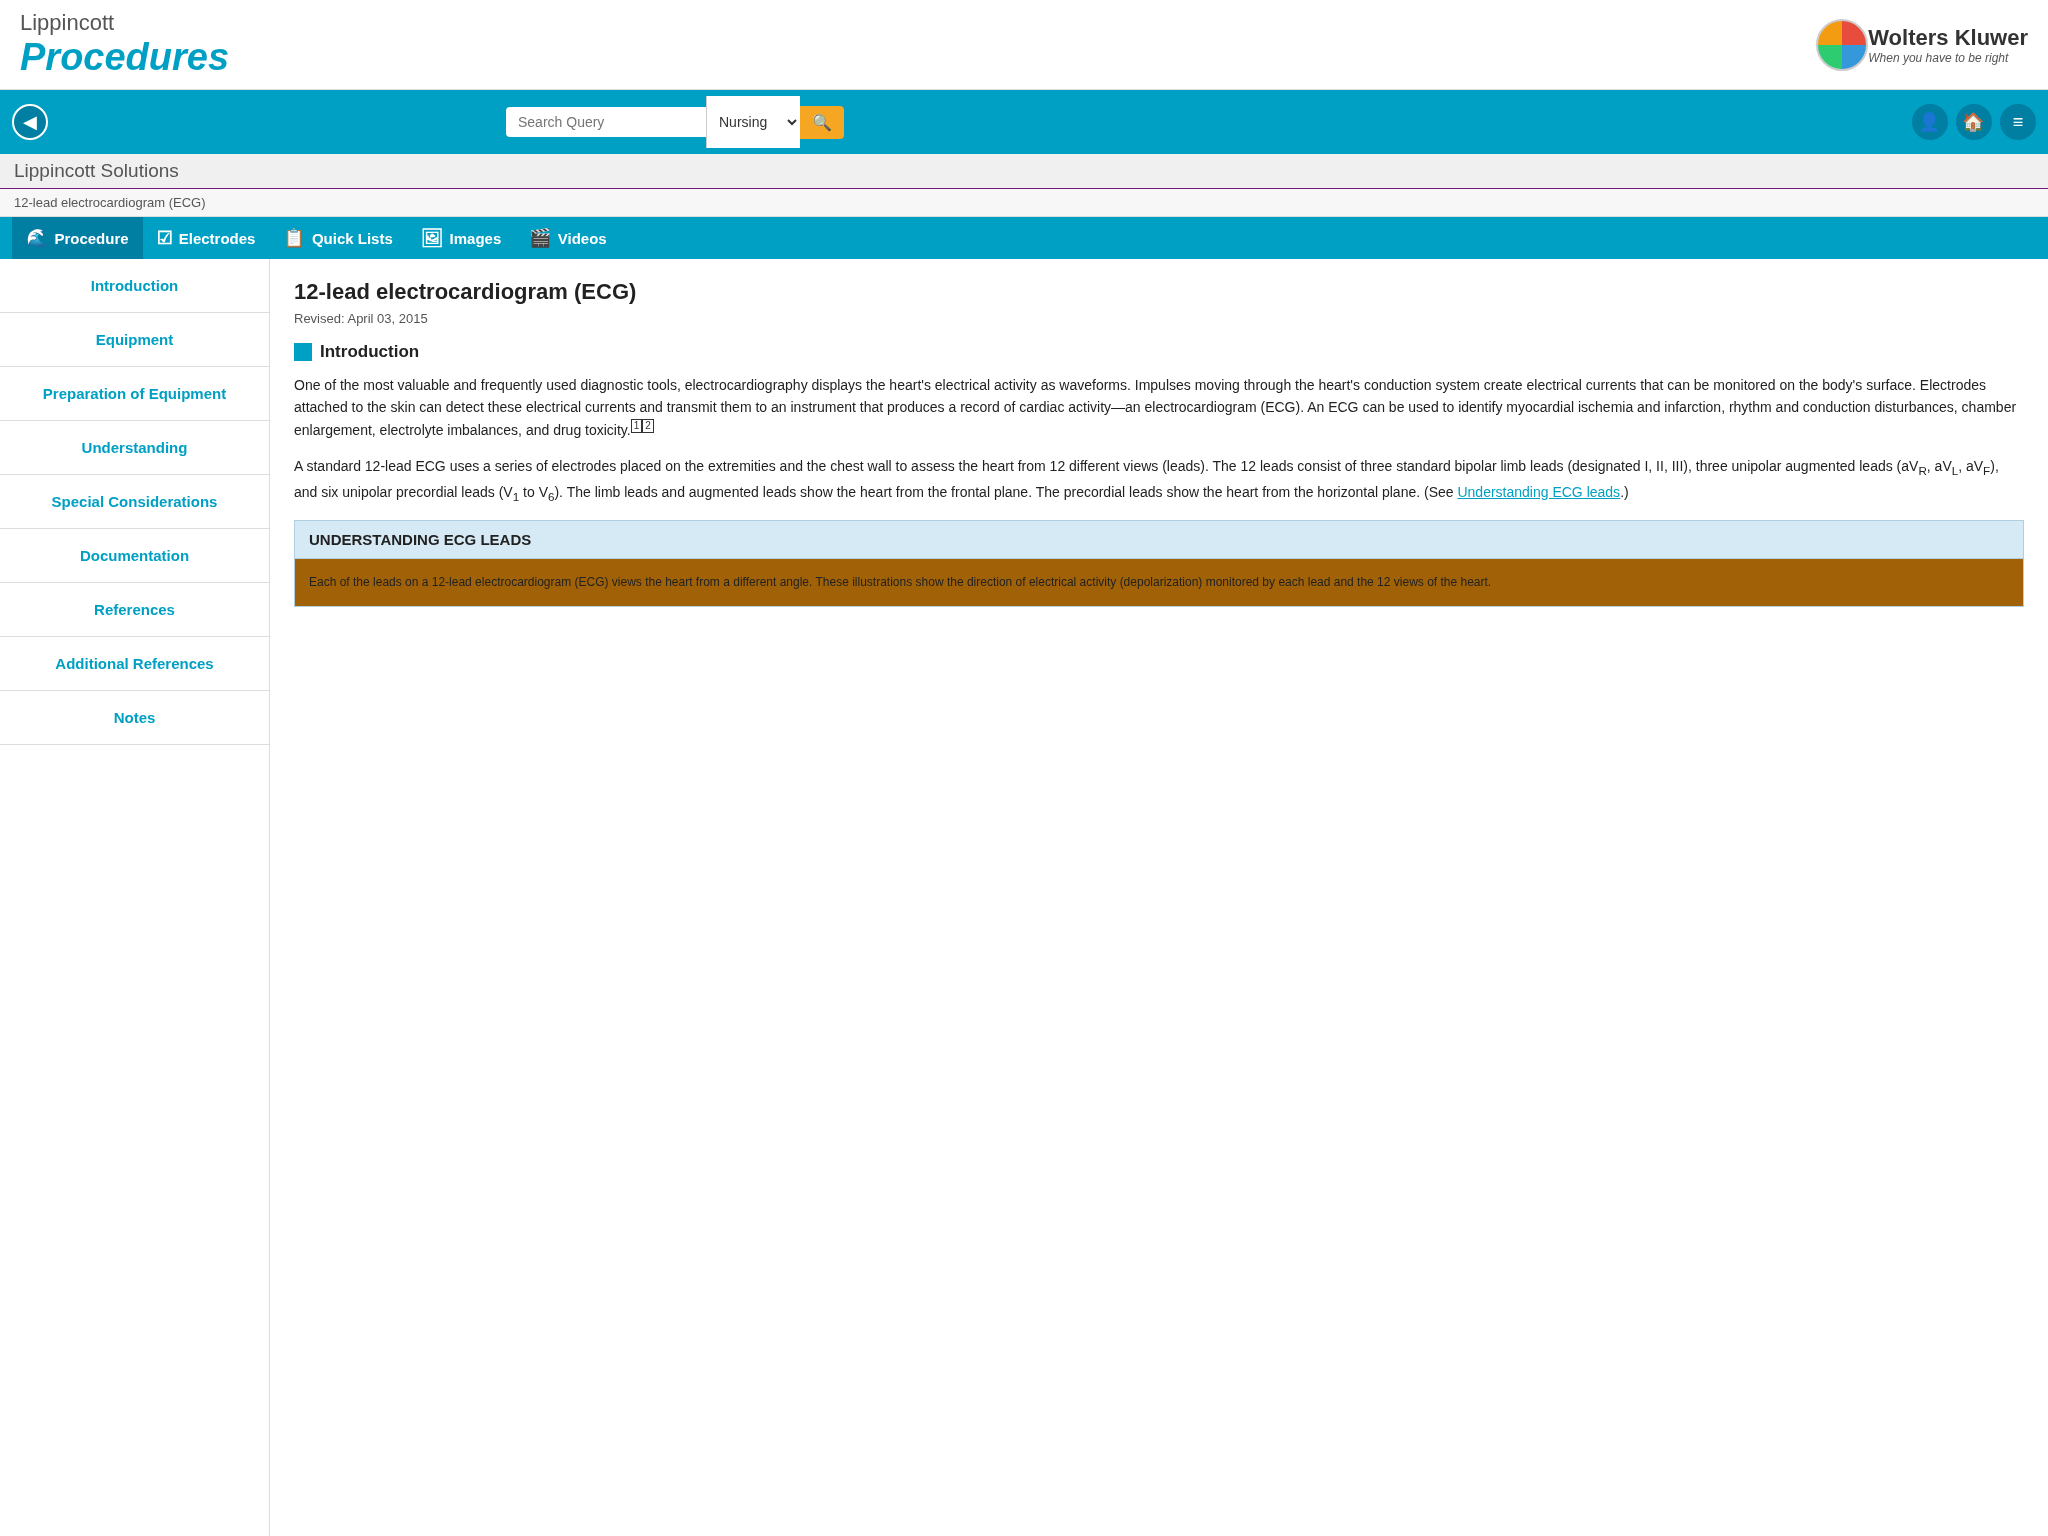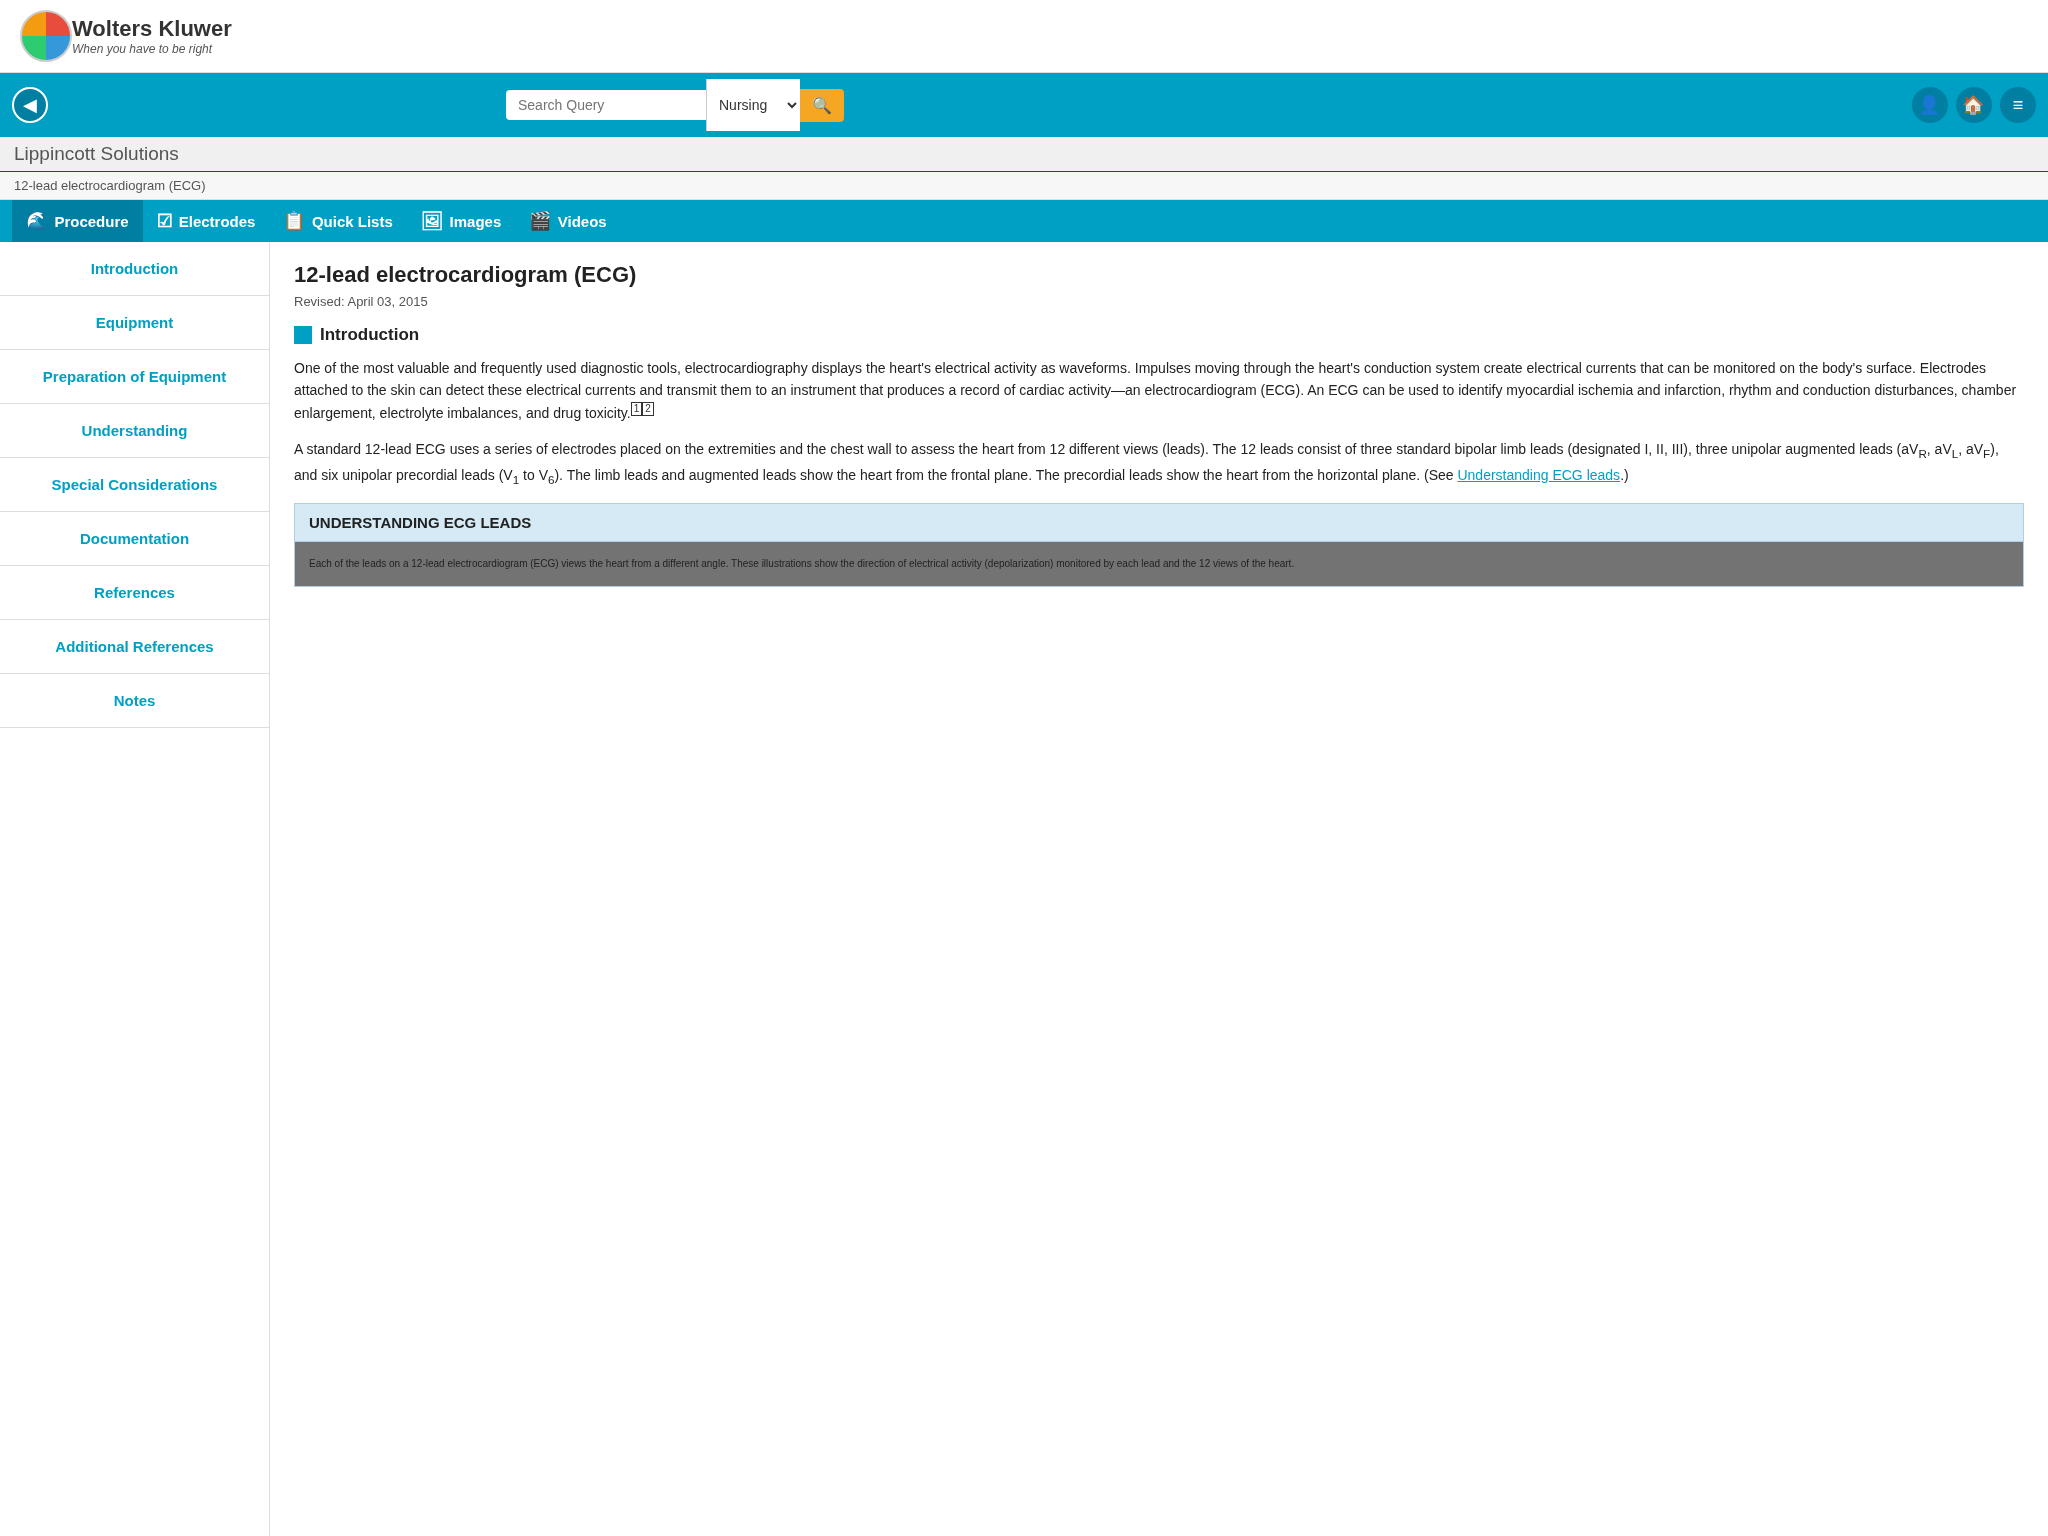--- a/index.html
+++ b/index.html
@@ -221,22 +221,22 @@
     .ecg-box-header {
       background: #d6eaf5;
       padding: 10px 14px;
       font-weight: bold;
       font-size: 15px;
       color: #222;
       border-bottom: 1px solid #b0cfe0;
     }
     .ecg-box-body {
       padding: 14px;
-      background: #737373;
-      font-size: 10px;
+      background: #a16207;
+      font-size: 12px;
       line-height: 1.6;
       color: #222;
     }
 
     
     .ecg-table {
       width: 100%;
       border-collapse: collapse;
       border: 1px solid #b0cfe0;
       margin-top: 10px;
@@ -253,20 +253,24 @@
       padding: 10px 14px;
       font-size: 14px;
       border: 1px solid #b0cfe0;
       vertical-align: top;
     }
   </style>
 </head>
 <body>
 
 <div id="header">
+  <div id="logo-area">
+    <span id="logo-lippincott">Lippincott</span>
+    <span id="logo-procedures">Procedures</span>
+  </div>
   <div id="wk-logo">
     <div id="wk-globe"></div>
     <div id="wk-text">
       <span id="wk-name">Wolters Kluwer</span>
       <span id="wk-tagline">When you have to be right</span>
     </div>
   </div>
 </div>
 
 <div id="toolbar">

